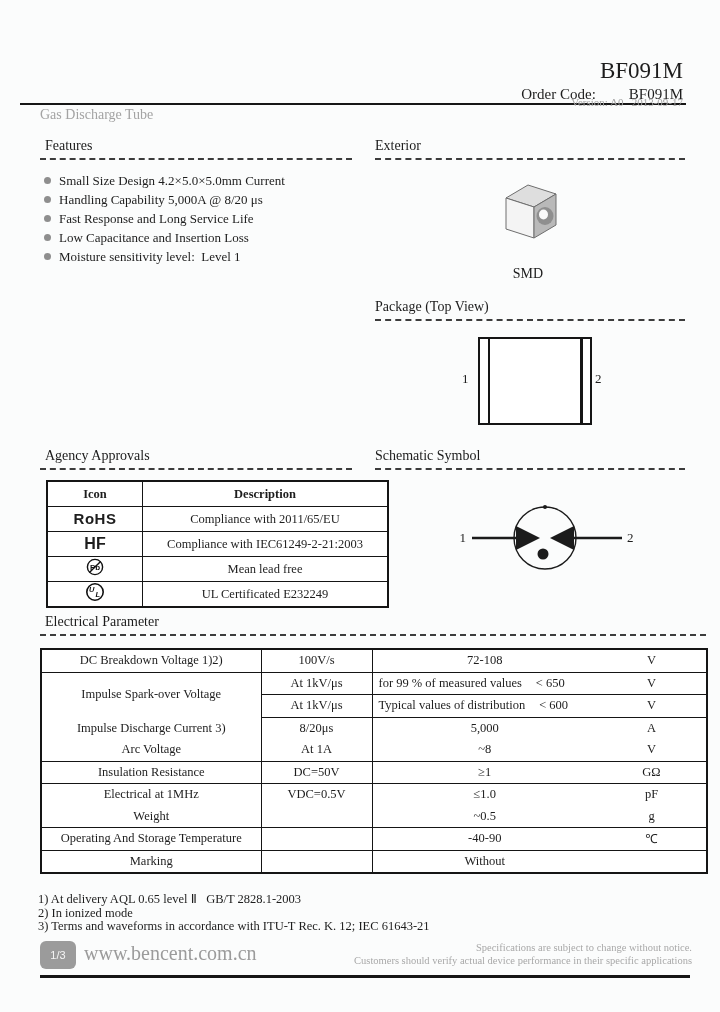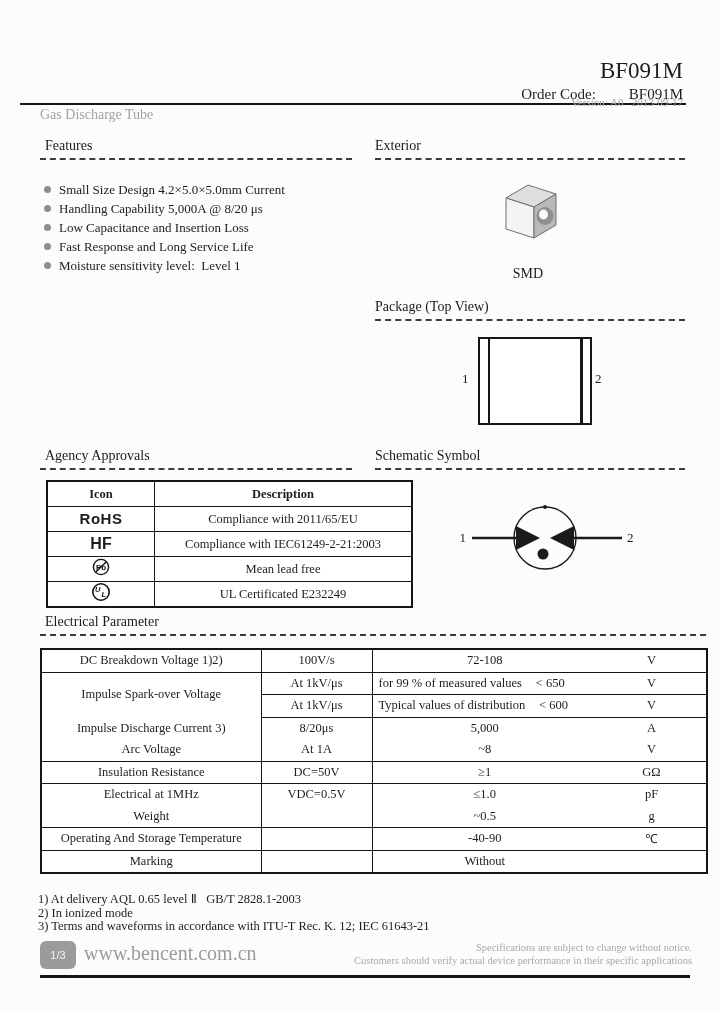--- a/index.html
+++ b/index.html
@@ -28,21 +28,21 @@
   .sec-rule{height:0;border-bottom:2px dashed #3c3c3c;margin-top:4px;}
 
   
   .feat-row{display:flex;align-items:center;height:19px;}
   .bullet{width:7px;height:7px;border-radius:50%;background:#8e8e8e;margin:0 8px 0 4px;flex:none;}
   .feat-text{font-size:13px;white-space:pre;}
 
   
   .agency-table{border-collapse:collapse;border:2px solid #151515;background:#fff;}
   .agency-table td,.agency-table th{border:1px solid #151515;height:24px;text-align:center;
-    font-size:12.5px;font-weight:normal;padding:0 16px;}
+    font-size:12.5px;font-weight:normal;padding:0 10px;}
   .agency-table th{font-weight:bold;}
   .col-icon{width:74px;}
   .col-desc{width:224px;}
   .rohs-txt{font-family:"Liberation Sans",sans-serif;font-weight:bold;font-size:15px;letter-spacing:0.5px;}
   .hf-txt{font-family:"Liberation Sans",sans-serif;font-weight:bold;font-size:16px;}
 
   
   .pkg-body{left:478px;top:337px;width:110px;height:84px;border:2px solid #151515;background:#fff;}
   .pkg-line-left{position:absolute;left:8px;top:0;width:1.5px;height:100%;background:#151515;}
   .pkg-bar-right{position:absolute;right:7px;top:0;width:3.5px;height:100%;background:#151515;}
@@ -77,36 +77,36 @@
   <div class="abs order-line">
     <span class="order-label">Order Code:</span><span>BF091M</span>
   </div>
   <div class="abs hdr-rule"></div>
   <div class="abs family">Gas Discharge Tube</div>
   <div class="abs version">Version: A0   2013-09-17</div>
 
   <div class="abs" style="left:40px;top:138px;width:312px;">
     <div class="sec-title" style="padding-left:5px;">Features</div>
     <div class="sec-rule"></div>
-    <div style="margin-top:20px;">
+    <div style="margin-top:11px;">
       <div class="feat-row">
           <span class="bullet"></span>
           <span class="feat-text">Small Size Design 4.2×5.0×5.0mm Current</span>
         </div>
       <div class="feat-row">
           <span class="bullet"></span>
           <span class="feat-text">Handling Capability 5,000A @ 8/20 μs</span>
         </div>
       <div class="feat-row">
           <span class="bullet"></span>
+          <span class="feat-text">Fast Response and Long Service Life</span>
+        </div>
+      <div class="feat-row">
+          <span class="bullet"></span>
           <span class="feat-text">Low Capacitance and Insertion Loss</span>
-        </div>
-      <div class="feat-row">
-          <span class="bullet"></span>
-          <span class="feat-text">Fast Response and Long Service Life</span>
         </div>
       <div class="feat-row">
           <span class="bullet"></span>
           <span class="feat-text">Moisture sensitivity level:  Level 1</span>
         </div>
     </div>
   </div>
 
   <div class="abs" style="left:375px;top:138px;width:310px;">
     <div class="sec-title">Exterior</div>

